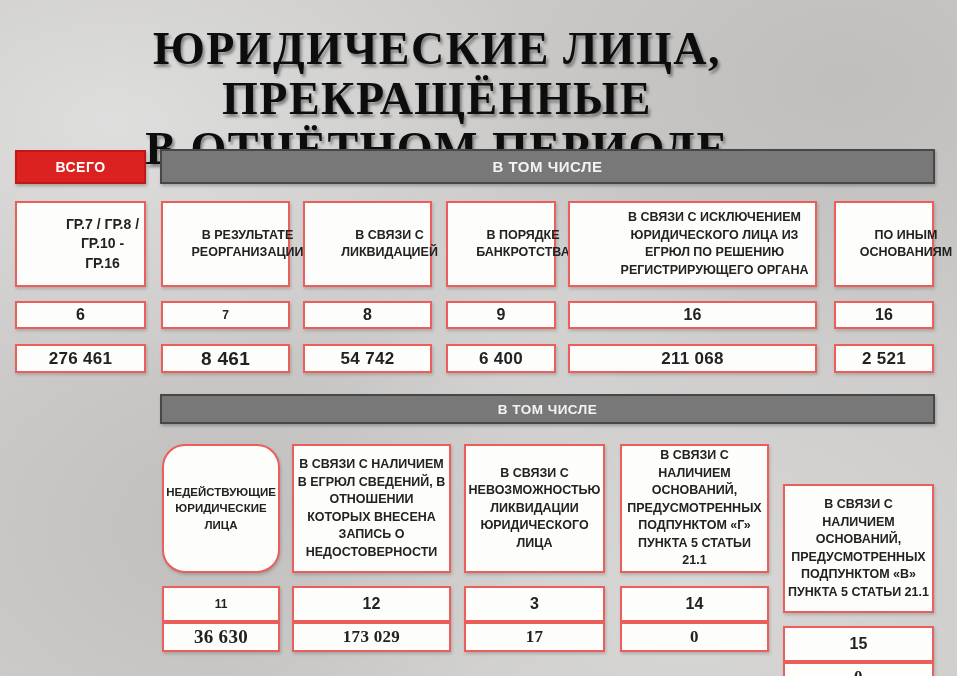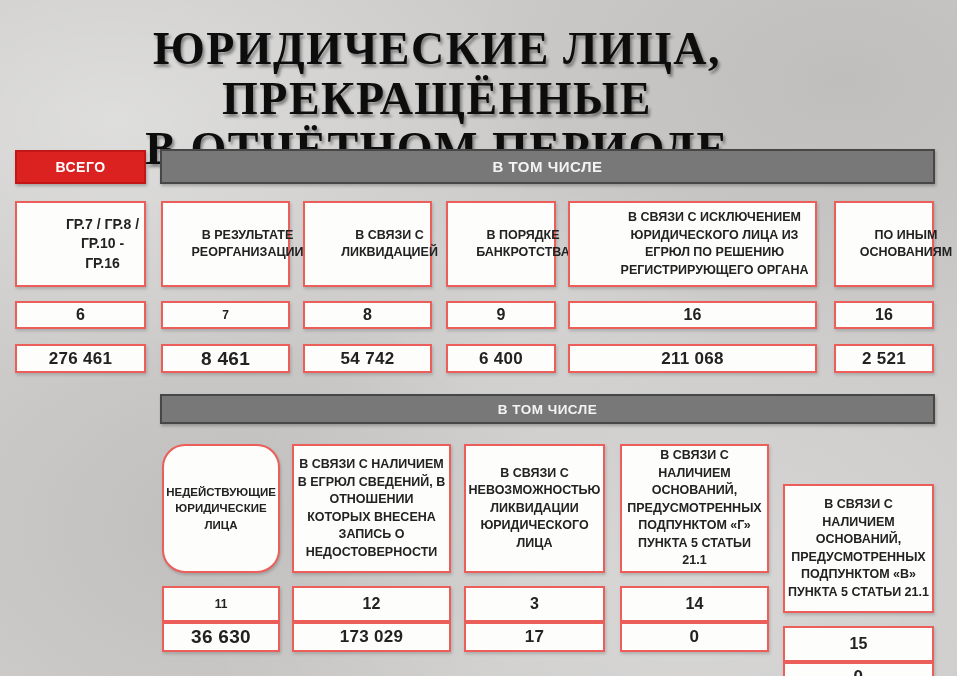--- a/index.html
+++ b/index.html
@@ -67,21 +67,21 @@
 
   
   .s2c0{ left:162px; width:118px; }
   .s2c1{ left:292px; width:159px; }
   .s2c2{ left:464px; width:141px; }
   .s2c3{ left:620px; width:149px; }
   .s2c4{ left:783px; width:151px;margin-top:40px; }
   .s2-hdr{ top:444px; height:129px; font-size:12.5px; }
   .s2c0.s2-hdr{ font-size:11.5px;border-radius:23px; }
   .s2-num{ top:586px; height:36px; }
-  .s2-val{ top:622px; height:30px; }
+  .s2-val{ top:622px; height:30px;font-family:Liberation Serif, serif; }
 </style>
 </head>
 <body>
 
 <div class="canvas">
 
   <div class="title">
     <div>ЮРИДИЧЕСКИЕ ЛИЦА, ПРЕКРАЩЁННЫЕ</div>
     <div>В ОТЧЁТНОМ ПЕРИОДЕ</div>
   </div>

